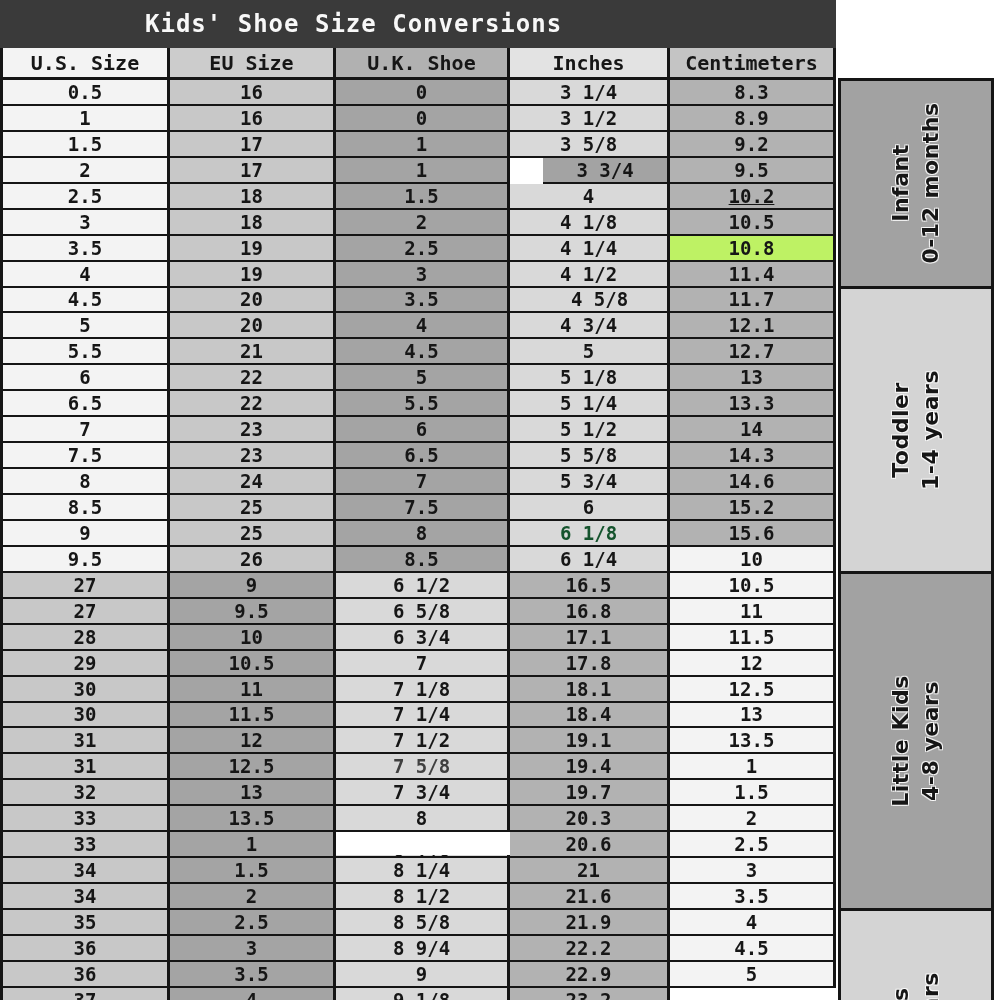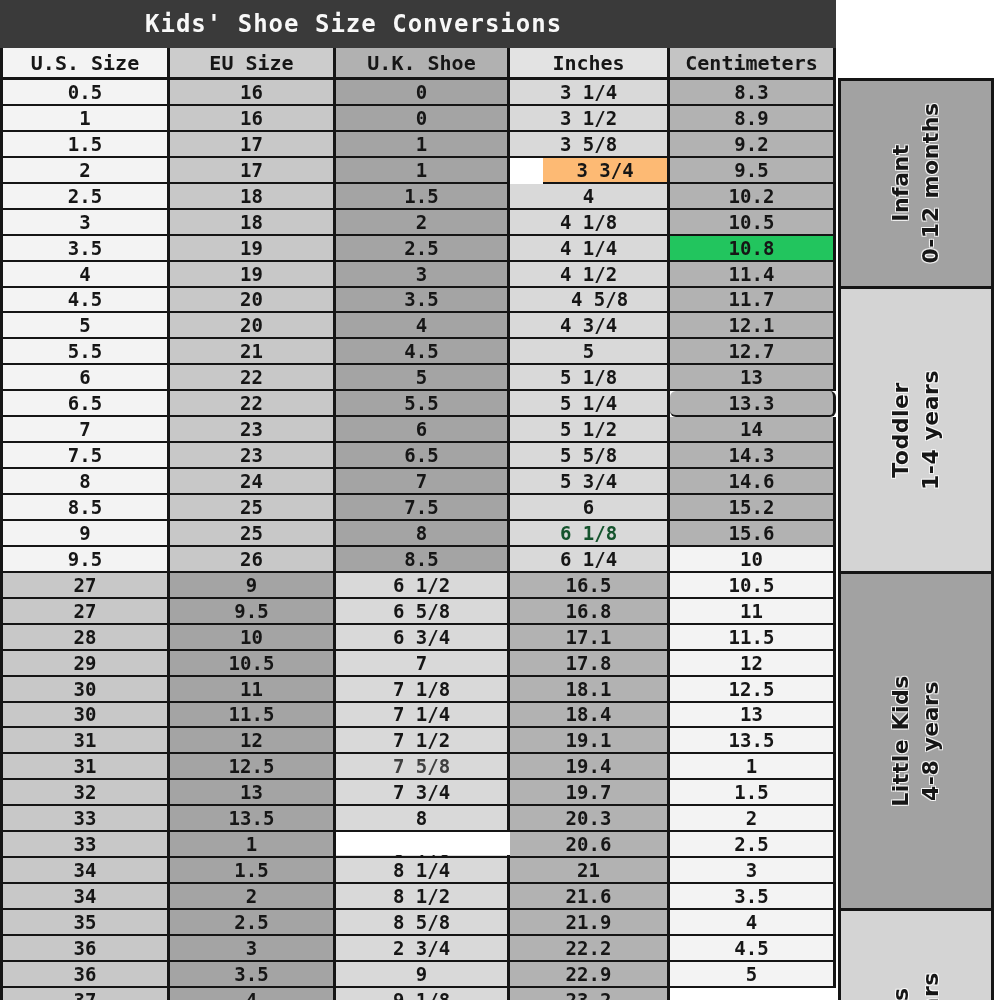--- a/index.html
+++ b/index.html
@@ -106,37 +106,37 @@
       <div class="cell" style="background: rgb(217, 217, 217); border-color: rgb(21, 21, 21); color: rgb(22, 22, 22);">3 1/2</div>
       <div class="cell" style="background: rgb(178, 178, 178); border-color: rgb(21, 21, 21); color: rgb(22, 22, 22);">8.9</div>
       <div class="cell" style="background: rgb(243, 243, 243); border-color: rgb(21, 21, 21); color: rgb(22, 22, 22);">1.5</div>
       <div class="cell" style="background: rgb(200, 200, 200); border-color: rgb(21, 21, 21); color: rgb(22, 22, 22);">17</div>
       <div class="cell" style="background: rgb(164, 164, 164); border-color: rgb(21, 21, 21); color: rgb(22, 22, 22);">1</div>
       <div class="cell" style="background: rgb(217, 217, 217); border-color: rgb(21, 21, 21); color: rgb(22, 22, 22);">3 5/8</div>
       <div class="cell" style="background: rgb(178, 178, 178); border-color: rgb(21, 21, 21); color: rgb(22, 22, 22);">9.2</div>
       <div class="cell" style="background: rgb(243, 243, 243); border-color: rgb(21, 21, 21); color: rgb(22, 22, 22);">2</div>
       <div class="cell" style="background: rgb(200, 200, 200); border-color: rgb(21, 21, 21); color: rgb(22, 22, 22);">17</div>
       <div class="cell" style="background: rgb(164, 164, 164); border-color: rgb(21, 21, 21); color: rgb(22, 22, 22);">1</div>
-      <div class="cell" style="background: #fdba74; border-color: rgb(21, 21, 21); color: rgb(22, 22, 22); margin-left: 33px;">3 3/4</div>
+      <div class="cell" style="background: #a3a3a3; border-color: rgb(21, 21, 21); color: rgb(22, 22, 22); margin-left: 33px;">3 3/4</div>
       <div class="cell" style="background: rgb(178, 178, 178); border-color: rgb(21, 21, 21); color: rgb(22, 22, 22);">9.5</div>
       <div class="cell" style="background: rgb(243, 243, 243); border-color: rgb(21, 21, 21); color: rgb(22, 22, 22);">2.5</div>
       <div class="cell" style="background: rgb(200, 200, 200); border-color: rgb(21, 21, 21); color: rgb(22, 22, 22);">18</div>
       <div class="cell" style="background: rgb(164, 164, 164); border-color: rgb(21, 21, 21); color: rgb(22, 22, 22);">1.5</div>
       <div class="cell" style="background: rgb(217, 217, 217); border-color: rgb(21, 21, 21); color: rgb(22, 22, 22);">4</div>
-      <div class="cell" style="background: rgb(178, 178, 178); border-color: rgb(21, 21, 21); color: rgb(22, 22, 22);">10.2</div>
+      <div class="cell" style="background: rgb(178, 178, 178); border-color: rgb(21, 21, 21); color: rgb(22, 22, 22); text-decoration: underline;">10.2</div>
       <div class="cell" style="background: rgb(243, 243, 243); border-color: rgb(21, 21, 21); color: rgb(22, 22, 22);">3</div>
       <div class="cell" style="background: rgb(200, 200, 200); border-color: rgb(21, 21, 21); color: rgb(22, 22, 22);">18</div>
       <div class="cell" style="background: rgb(164, 164, 164); border-color: rgb(21, 21, 21); color: rgb(22, 22, 22);">2</div>
       <div class="cell" style="background: rgb(217, 217, 217); border-color: rgb(21, 21, 21); color: rgb(22, 22, 22);">4 1/8</div>
       <div class="cell" style="background: rgb(178, 178, 178); border-color: rgb(21, 21, 21); color: rgb(22, 22, 22);">10.5</div>
       <div class="cell" style="background: rgb(243, 243, 243); border-color: rgb(21, 21, 21); color: rgb(22, 22, 22);">3.5</div>
       <div class="cell" style="background: rgb(200, 200, 200); border-color: rgb(21, 21, 21); color: rgb(22, 22, 22);">19</div>
       <div class="cell" style="background: rgb(164, 164, 164); border-color: rgb(21, 21, 21); color: rgb(22, 22, 22);">2.5</div>
       <div class="cell" style="background: rgb(217, 217, 217); border-color: rgb(21, 21, 21); color: rgb(22, 22, 22);">4 1/4</div>
-      <div class="cell" style="background: #22c55e; border-color: rgb(21, 21, 21); color: rgb(22, 22, 22);">10.8</div>
+      <div class="cell" style="background: #bef264; border-color: rgb(21, 21, 21); color: rgb(22, 22, 22);">10.8</div>
       <div class="cell" style="background: rgb(243, 243, 243); border-color: rgb(21, 21, 21); color: rgb(22, 22, 22);">4</div>
       <div class="cell" style="background: rgb(200, 200, 200); border-color: rgb(21, 21, 21); color: rgb(22, 22, 22);">19</div>
       <div class="cell" style="background: rgb(164, 164, 164); border-color: rgb(21, 21, 21); color: rgb(22, 22, 22);">3</div>
       <div class="cell" style="background: rgb(217, 217, 217); border-color: rgb(21, 21, 21); color: rgb(22, 22, 22);">4 1/2</div>
       <div class="cell" style="background: rgb(178, 178, 178); border-color: rgb(21, 21, 21); color: rgb(22, 22, 22);">11.4</div>
       <div class="cell" style="background: rgb(243, 243, 243); border-color: rgb(21, 21, 21); color: rgb(22, 22, 22);">4.5</div>
       <div class="cell" style="background: rgb(200, 200, 200); border-color: rgb(21, 21, 21); color: rgb(22, 22, 22);">20</div>
       <div class="cell" style="background: rgb(164, 164, 164); border-color: rgb(21, 21, 21); color: rgb(22, 22, 22);">3.5</div>
       <div class="cell" style="background: rgb(217, 217, 217); border-color: rgb(21, 21, 21); color: rgb(22, 22, 22); padding-left: 22px;">4 5/8</div>
       <div class="cell" style="background: rgb(178, 178, 178); border-color: rgb(21, 21, 21); color: rgb(22, 22, 22);">11.7</div>
@@ -152,21 +152,21 @@
       <div class="cell" style="background: rgb(178, 178, 178); border-color: rgb(21, 21, 21); color: rgb(22, 22, 22);">12.7</div>
       <div class="cell" style="background: rgb(243, 243, 243); border-color: rgb(21, 21, 21); color: rgb(22, 22, 22);">6</div>
       <div class="cell" style="background: rgb(200, 200, 200); border-color: rgb(21, 21, 21); color: rgb(22, 22, 22);">22</div>
       <div class="cell" style="background: rgb(164, 164, 164); border-color: rgb(21, 21, 21); color: rgb(22, 22, 22);">5</div>
       <div class="cell" style="background: rgb(217, 217, 217); border-color: rgb(21, 21, 21); color: rgb(22, 22, 22);">5 1/8</div>
       <div class="cell" style="background: rgb(178, 178, 178); border-color: rgb(21, 21, 21); color: rgb(22, 22, 22);">13</div>
       <div class="cell" style="background: rgb(243, 243, 243); border-color: rgb(21, 21, 21); color: rgb(22, 22, 22);">6.5</div>
       <div class="cell" style="background: rgb(200, 200, 200); border-color: rgb(21, 21, 21); color: rgb(22, 22, 22);">22</div>
       <div class="cell" style="background: rgb(164, 164, 164); border-color: rgb(21, 21, 21); color: rgb(22, 22, 22);">5.5</div>
       <div class="cell" style="background: rgb(217, 217, 217); border-color: rgb(21, 21, 21); color: rgb(22, 22, 22);">5 1/4</div>
-      <div class="cell" style="background: rgb(178, 178, 178); border-color: rgb(21, 21, 21); color: rgb(22, 22, 22); border-radius: 6px;">13.3</div>
+      <div class="cell" style="background: rgb(178, 178, 178); border-color: rgb(21, 21, 21); color: rgb(22, 22, 22);">13.3</div>
       <div class="cell" style="background: rgb(243, 243, 243); border-color: rgb(21, 21, 21); color: rgb(22, 22, 22);">7</div>
       <div class="cell" style="background: rgb(200, 200, 200); border-color: rgb(21, 21, 21); color: rgb(22, 22, 22);">23</div>
       <div class="cell" style="background: rgb(164, 164, 164); border-color: rgb(21, 21, 21); color: rgb(22, 22, 22);">6</div>
       <div class="cell" style="background: rgb(217, 217, 217); border-color: rgb(21, 21, 21); color: rgb(22, 22, 22);">5 1/2</div>
       <div class="cell" style="background: rgb(178, 178, 178); border-color: rgb(21, 21, 21); color: rgb(22, 22, 22);">14</div>
       <div class="cell" style="background: rgb(243, 243, 243); border-color: rgb(21, 21, 21); color: rgb(22, 22, 22);">7.5</div>
       <div class="cell" style="background: rgb(200, 200, 200); border-color: rgb(21, 21, 21); color: rgb(22, 22, 22);">23</div>
       <div class="cell" style="background: rgb(164, 164, 164); border-color: rgb(21, 21, 21); color: rgb(22, 22, 22);">6.5</div>
       <div class="cell" style="background: rgb(217, 217, 217); border-color: rgb(21, 21, 21); color: rgb(22, 22, 22);">5 5/8</div>
       <div class="cell" style="background: rgb(178, 178, 178); border-color: rgb(21, 21, 21); color: rgb(22, 22, 22);">14.3</div>
@@ -255,21 +255,21 @@
       <div class="cell" style="background: rgb(217, 217, 217); border-color: rgb(21, 21, 21); color: rgb(22, 22, 22);">8 1/2</div>
       <div class="cell" style="background: rgb(178, 178, 178); border-color: rgb(21, 21, 21); color: rgb(22, 22, 22);">21.6</div>
       <div class="cell" style="background: rgb(243, 243, 243); border-color: rgb(21, 21, 21); color: rgb(22, 22, 22);">3.5</div>
       <div class="cell" style="background: rgb(200, 200, 200); border-color: rgb(21, 21, 21); color: rgb(22, 22, 22);">35</div>
       <div class="cell" style="background: rgb(164, 164, 164); border-color: rgb(21, 21, 21); color: rgb(22, 22, 22);">2.5</div>
       <div class="cell" style="background: rgb(217, 217, 217); border-color: rgb(21, 21, 21); color: rgb(22, 22, 22);">8 5/8</div>
       <div class="cell" style="background: rgb(178, 178, 178); border-color: rgb(21, 21, 21); color: rgb(22, 22, 22);">21.9</div>
       <div class="cell" style="background: rgb(243, 243, 243); border-color: rgb(21, 21, 21); color: rgb(22, 22, 22);">4</div>
       <div class="cell" style="background: rgb(200, 200, 200); border-color: rgb(21, 21, 21); color: rgb(22, 22, 22);">36</div>
       <div class="cell" style="background: rgb(164, 164, 164); border-color: rgb(21, 21, 21); color: rgb(22, 22, 22);">3</div>
-      <div class="cell" style="background: rgb(217, 217, 217); border-color: rgb(21, 21, 21); color: rgb(22, 22, 22);">2 3/4</div>
+      <div class="cell" style="background: rgb(217, 217, 217); border-color: rgb(21, 21, 21); color: rgb(22, 22, 22);">8 9/4</div>
       <div class="cell" style="background: rgb(178, 178, 178); border-color: rgb(21, 21, 21); color: rgb(22, 22, 22);">22.2</div>
       <div class="cell" style="background: rgb(243, 243, 243); border-color: rgb(21, 21, 21); color: rgb(22, 22, 22);">4.5</div>
       <div class="cell" style="background: rgb(200, 200, 200); border-color: rgb(21, 21, 21); color: rgb(22, 22, 22);">36</div>
       <div class="cell" style="background: rgb(164, 164, 164); border-color: rgb(21, 21, 21); color: rgb(22, 22, 22);">3.5</div>
       <div class="cell" style="background: rgb(217, 217, 217); border-color: rgb(21, 21, 21); color: rgb(22, 22, 22);">9</div>
       <div class="cell" style="background: rgb(178, 178, 178); border-color: rgb(21, 21, 21); color: rgb(22, 22, 22);">22.9</div>
       <div class="cell" style="background: rgb(243, 243, 243); border-color: rgb(21, 21, 21); color: rgb(22, 22, 22);">5</div>
       <div class="cell" style="background: rgb(200, 200, 200); border-color: rgb(21, 21, 21); color: rgb(22, 22, 22);">37</div>
       <div class="cell" style="background: rgb(164, 164, 164); border-color: rgb(21, 21, 21); color: rgb(22, 22, 22);">4</div>
       <div class="cell" style="background: rgb(217, 217, 217); border-color: rgb(21, 21, 21); color: rgb(22, 22, 22);">9 1/8</div>

